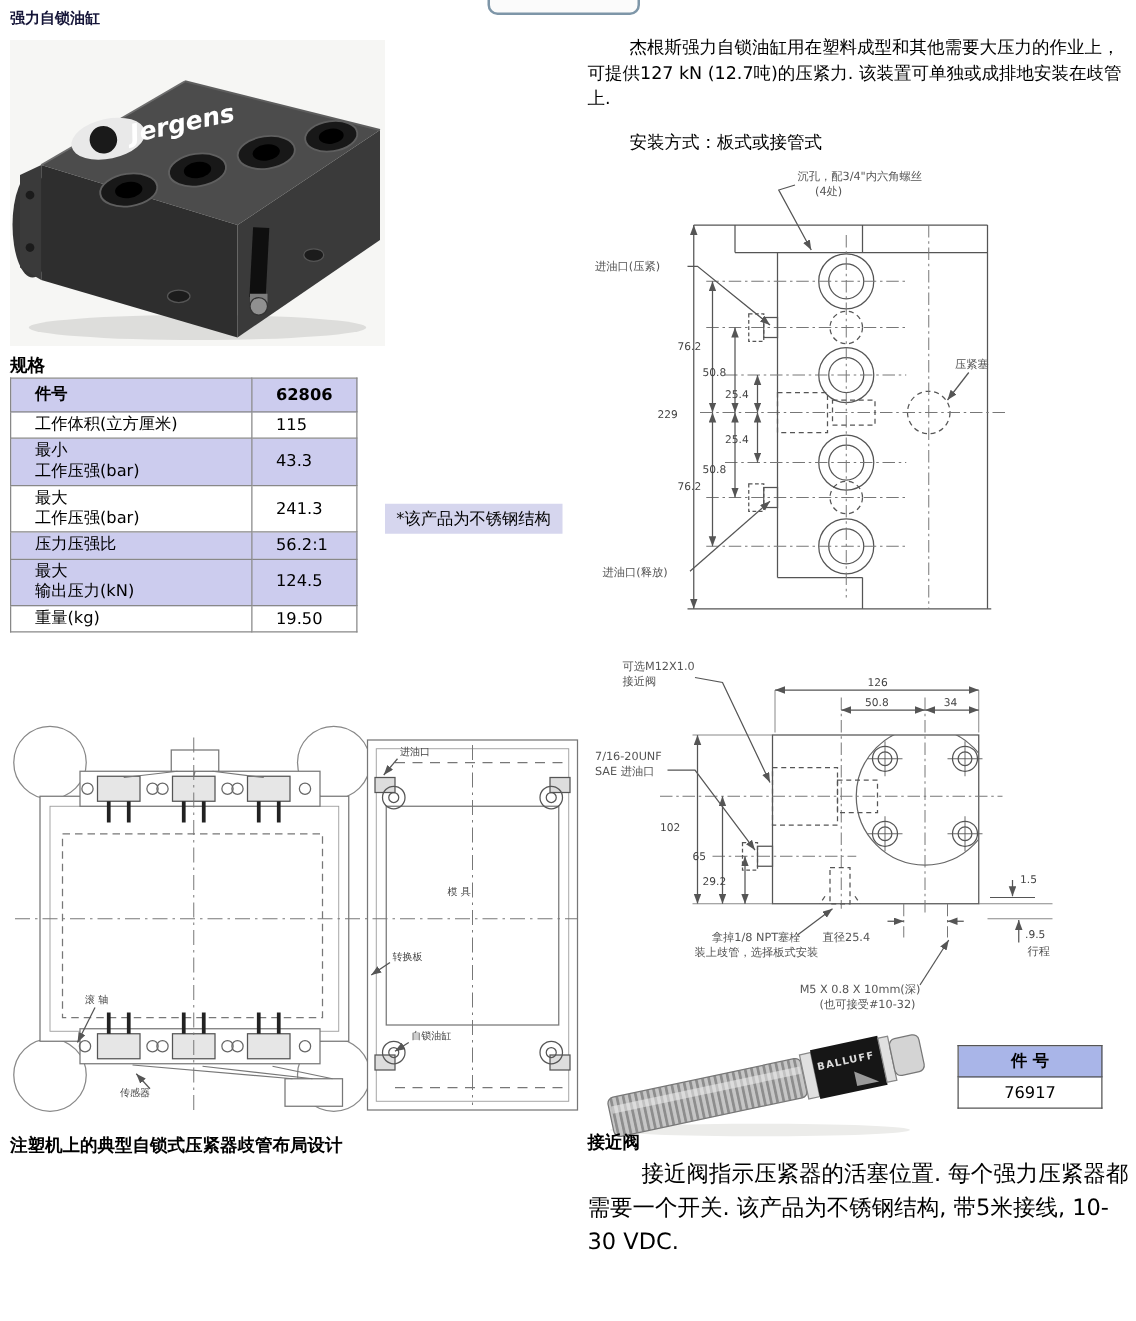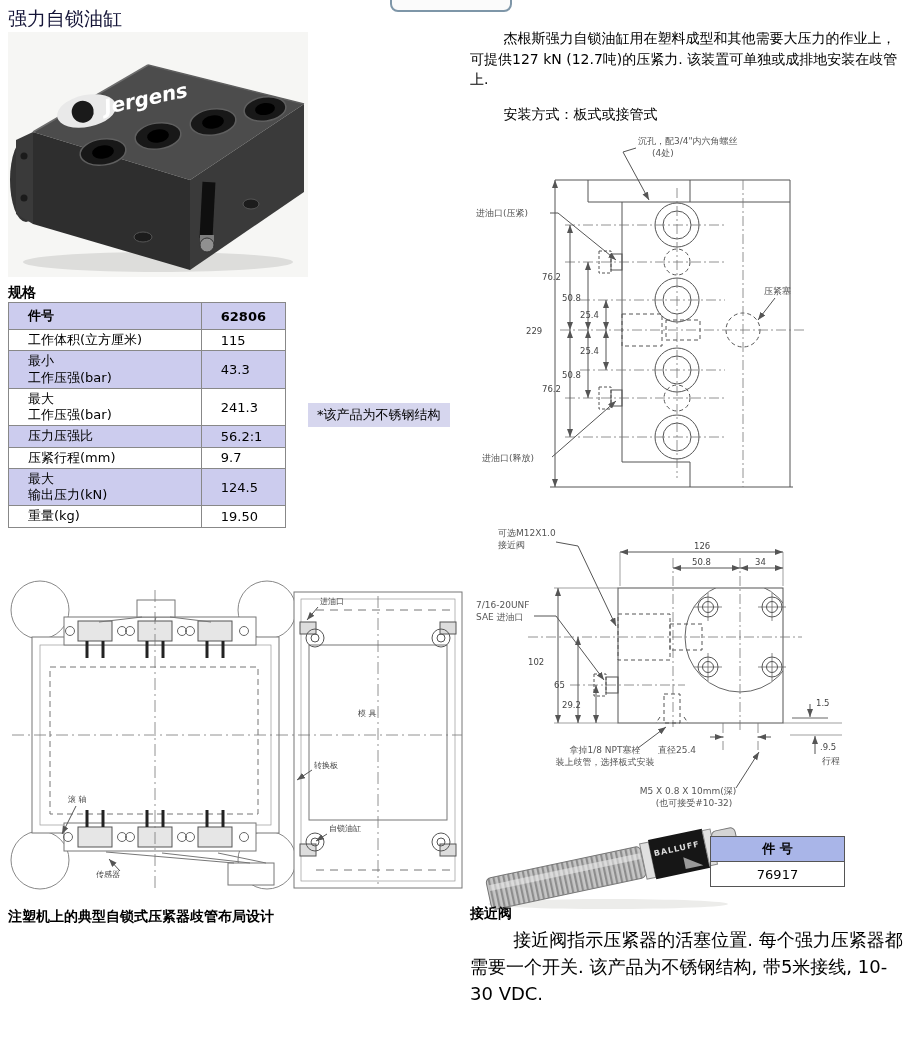--- a/index.html
+++ b/index.html
@@ -1,37 +1,37 @@
 <!DOCTYPE html>
 <html><head>
 <meta charset="utf-8">
 <style>
   html,body{margin:0;padding:0;background:#fff;}
   .page{position:relative;width:909px;height:1057px;background:#ffffff;overflow:hidden;
         font-family:"DejaVu Sans","Liberation Sans",sans-serif;color:#000;}
   .abs{position:absolute;}
-  .title{left:8px;top:6px;font-size:19px;font-weight:normal;color:#151538;}
+  .title{left:8px;top:6px;font-size:12px;font-weight:bold;color:#151538;}
   .top-btn{left:390px;top:-8px;width:118px;height:16px;border:2px solid #7e96a8;
            border-radius:8px;background:#fbfbfb;}
   .right-col{left:470px;top:28px;width:436px;font-size:14px;line-height:1.48;}
   .right-col p{margin:0 0 14px 0;text-indent:2.4em;}
   .sec-head{font-size:14px;font-weight:bold;}
   .spec-head{left:8px;top:284px;}
   table.spec{position:absolute;left:8px;top:302px;border-collapse:collapse;width:278px;
              font-size:13px;}
   table.spec td{border:1px solid #888;padding:2px 19px;}
   table.spec td.lbl{width:204px;white-space:pre-line;line-height:1.25;}
   table.spec td.val{}
   table.spec tr.lav td{background:#ccccee;}
   table.spec tr.hdr td{background:#ccccee;font-weight:bold;height:22px;}
   .note-box{left:308px;top:403px;background:#d6d6ee;font-size:13px;padding:3px 9px;}
   .caption{left:8px;top:908px;font-size:14px;font-weight:bold;font-family:Liberation Mono, monospace;}
   .prox-head{left:470px;top:905px;}
   .prox-body{left:470px;top:926px;width:436px;font-size:18px;line-height:1.5;text-indent:2.4em;}
-  table.part{position:absolute;left:710px;top:836px;border-collapse:collapse;width:135px;font-size:13px;}
+  table.part{position:absolute;left:766px;top:836px;border-collapse:collapse;width:116px;font-size:13px;}
   table.part td{border:1px solid #555;text-align:center;padding:2px 4px;height:20px;}
   table.part tr.hdr td{background:#a9b5e8;font-weight:bold;}
   svg text{font-family:"DejaVu Sans","Liberation Sans",sans-serif;}
   .dwg text{fill:#555;font-size:9px;}
   .dwg .dim{fill:#444;font-size:8.5px;}
   .ld text{fill:#444;font-size:8px;}
 </style>
 </head>
 <body>
 
@@ -189,24 +189,20 @@
       </tr>
       <tr>
         <td class="lbl">最大
 工作压强(bar)</td>
         <td class="val">241.3</td>
       </tr>
       <tr class="lav">
         <td class="lbl">压力压强比</td>
         <td class="val">56.2:1</td>
       </tr>
-      <tr>
-        <td class="lbl">压紧行程(mm)</td>
-        <td class="val">9.7</td>
-      </tr>
       <tr class="lav">
         <td class="lbl">最大
 输出压力(kN)</td>
         <td class="val">124.5</td>
       </tr>
       <tr>
         <td class="lbl">重量(kg)</td>
         <td class="val">19.50</td>
       </tr>
     </tbody>

